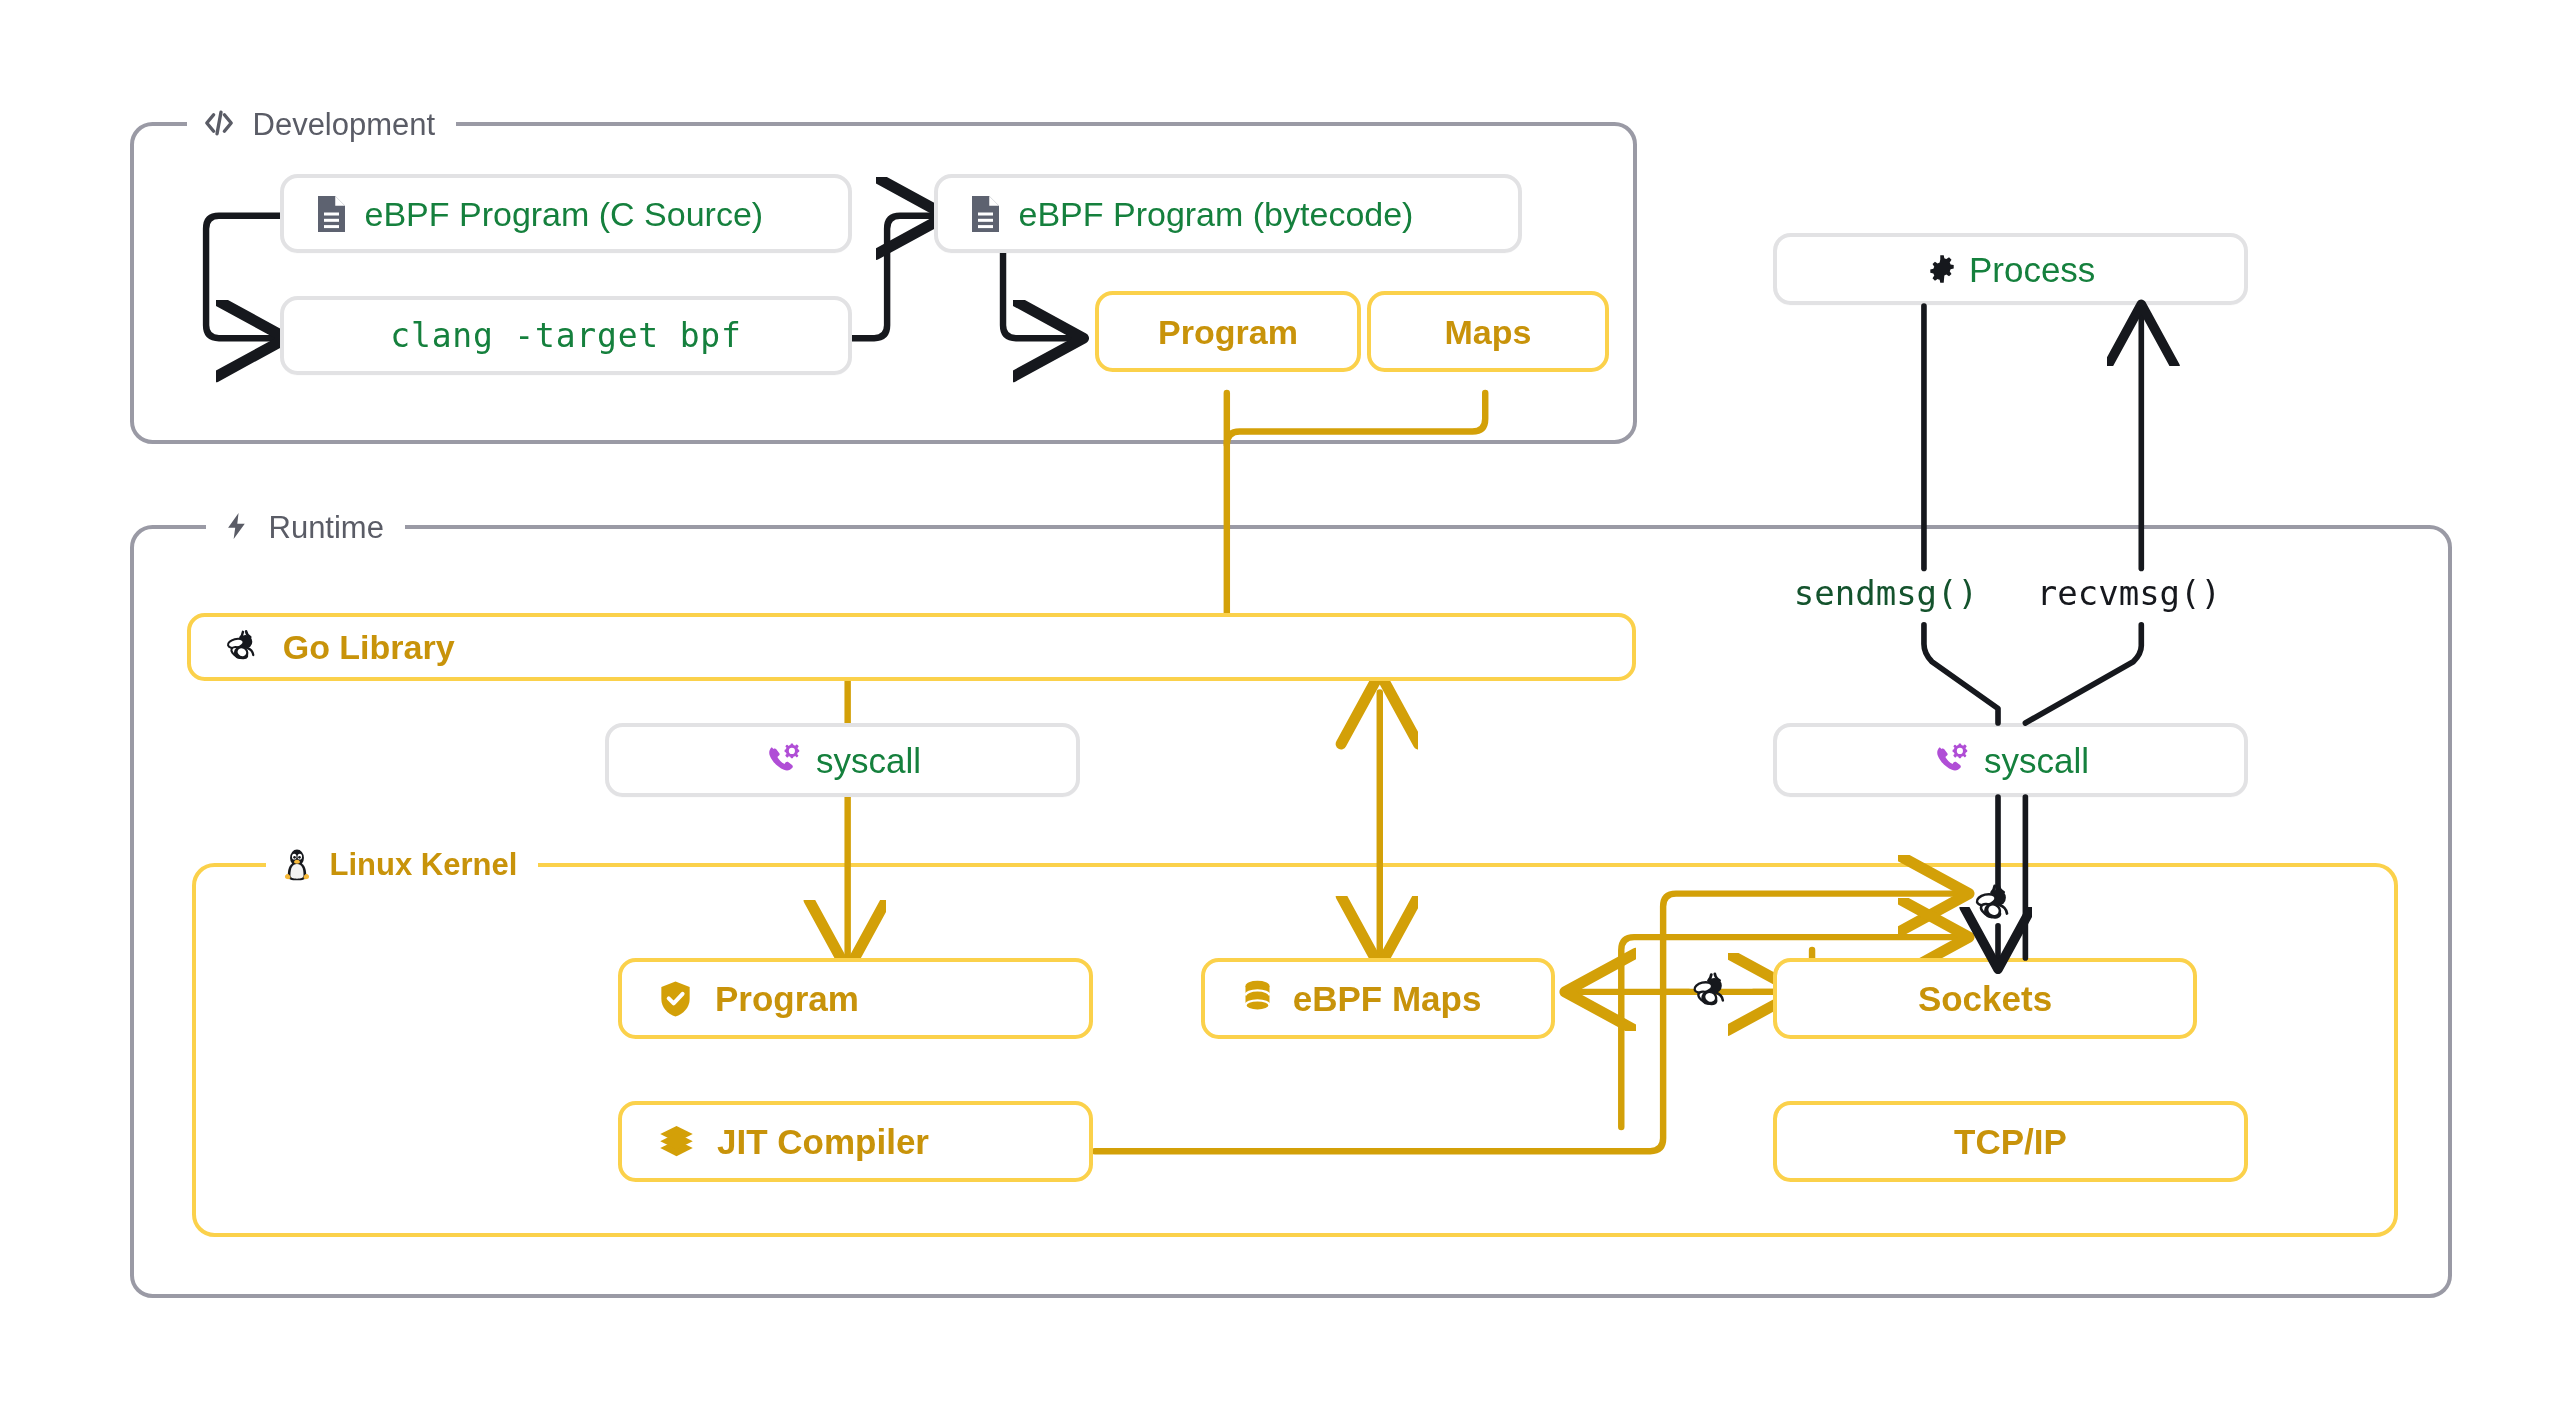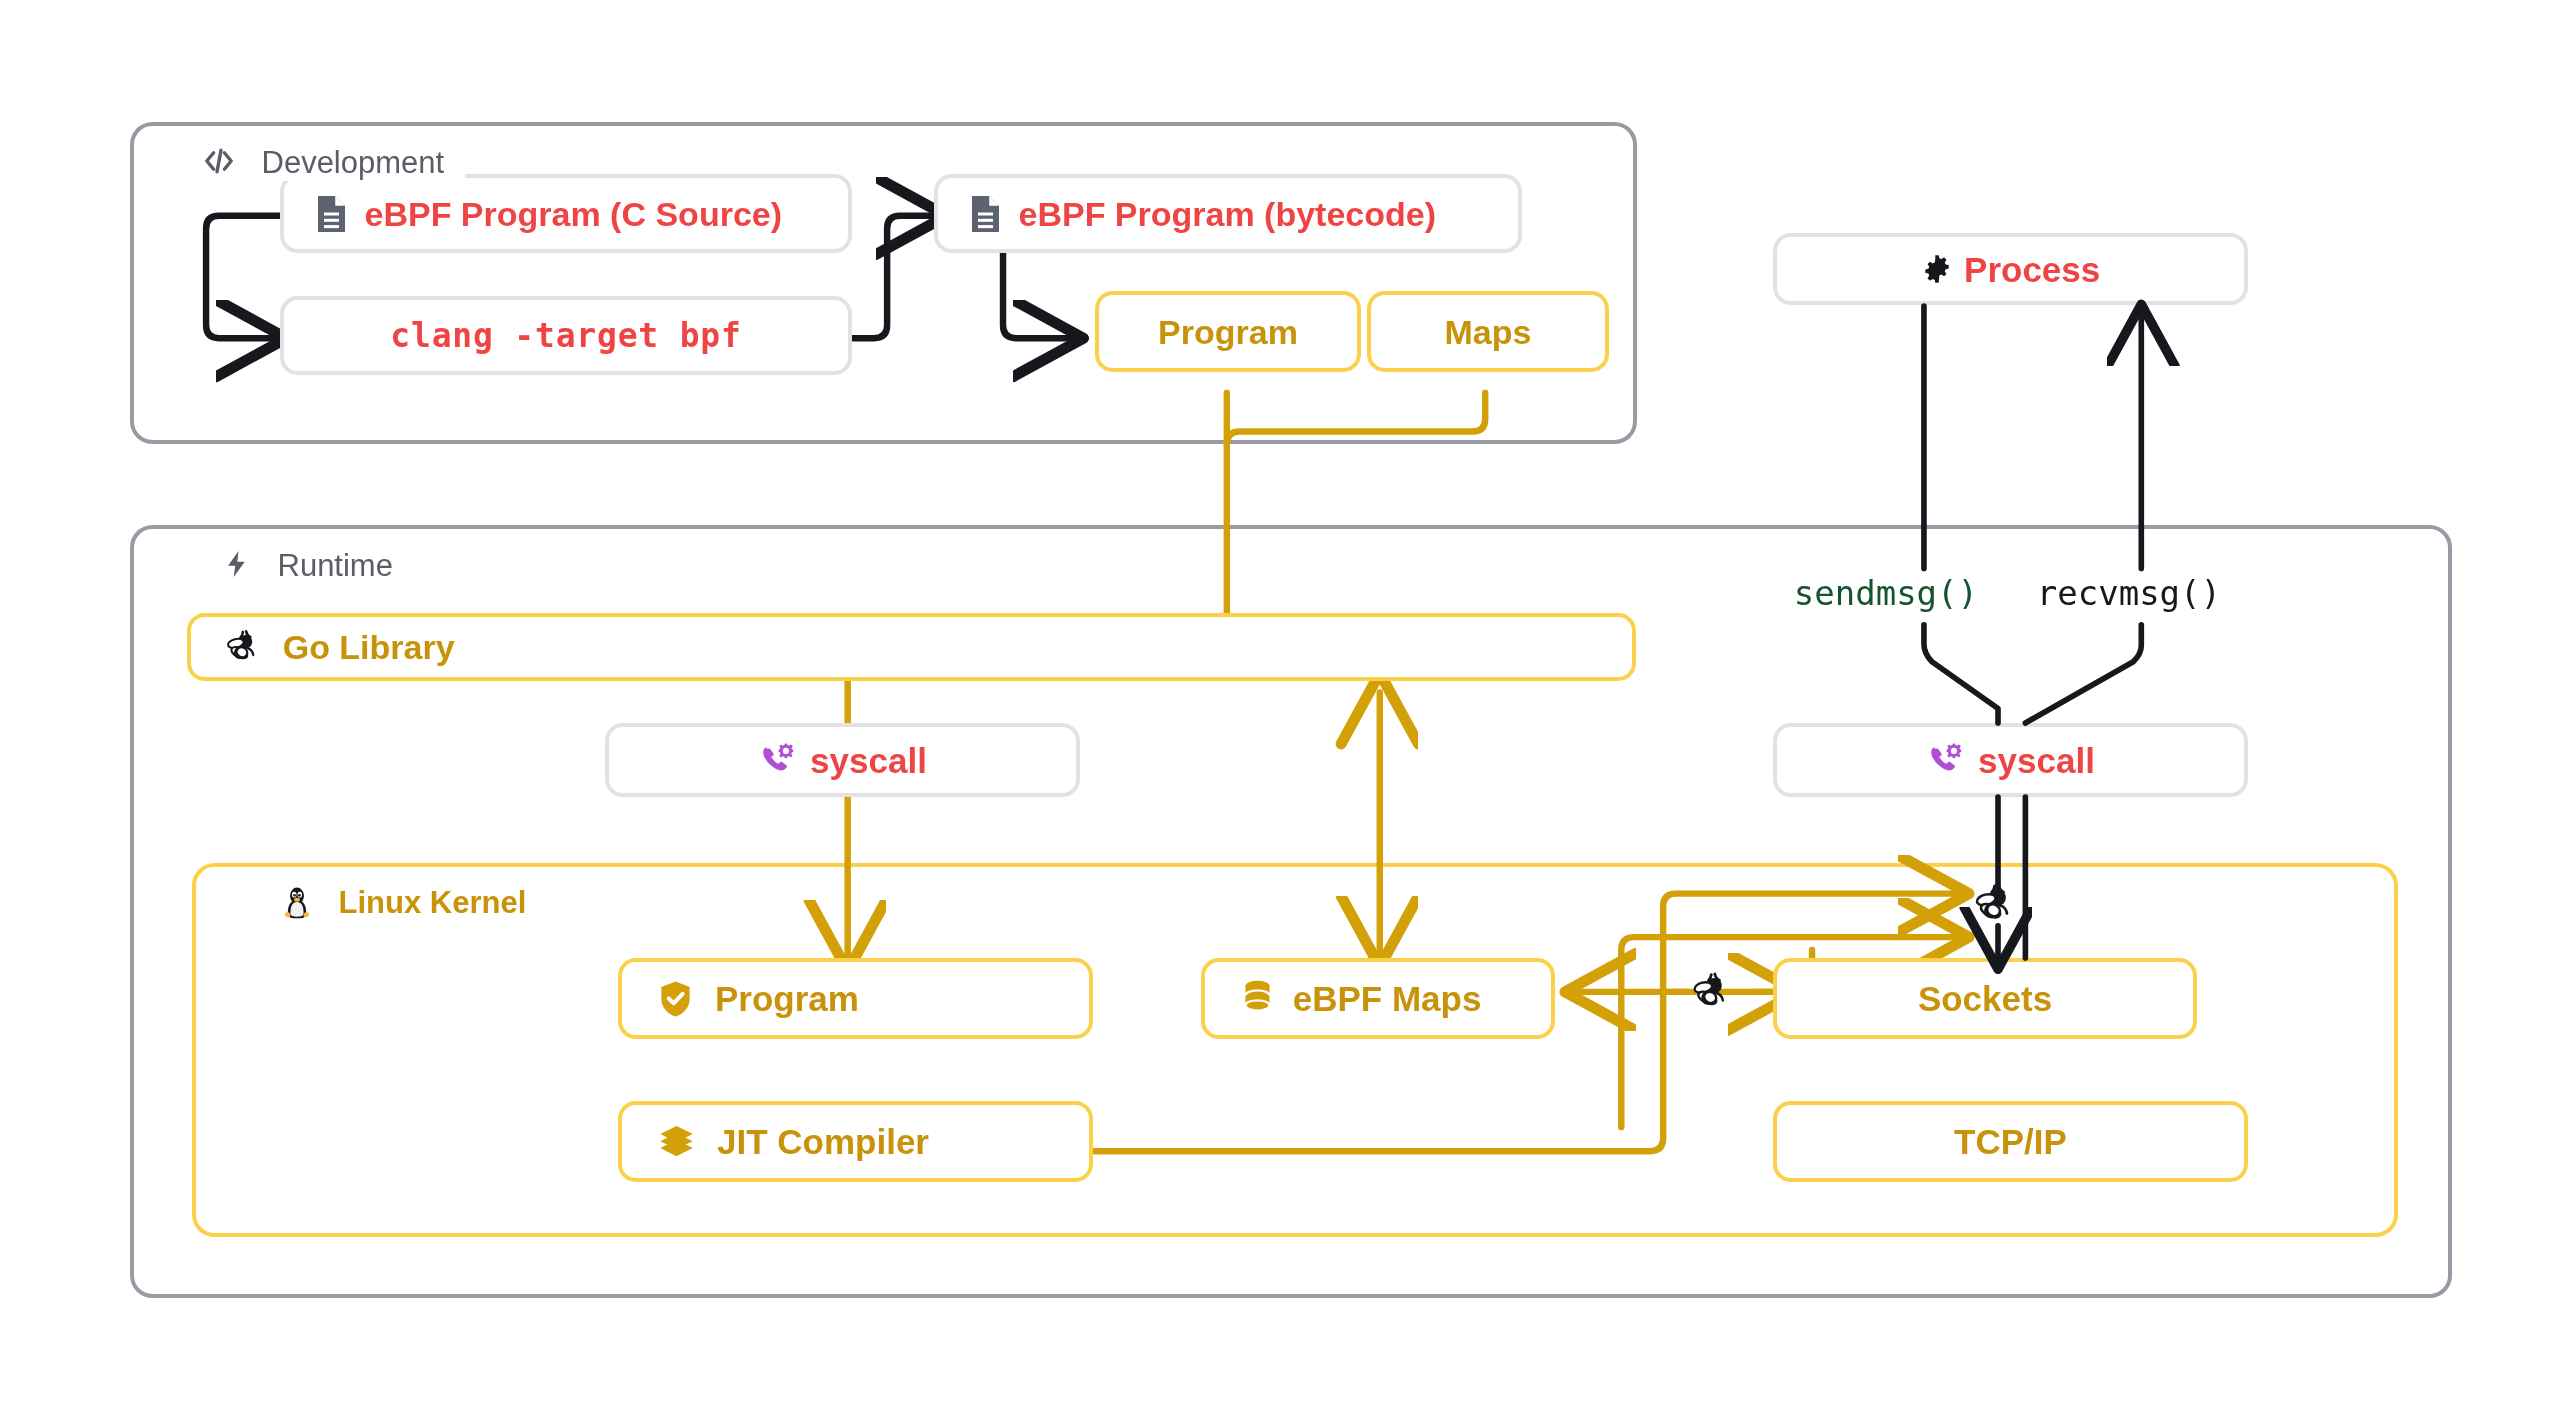--- a/index.html
+++ b/index.html
@@ -44,21 +44,21 @@
     justify-content: center;
     margin-right: 14.5px;
     flex: 0 0 auto;
   }
 
   
   .card-grey {
     border: 4px solid #e2e2e4;
     box-shadow: 0 0.8px 0 rgba(0,0,0,0.02);
   }
-  .card-grey .lbl { color: #ef4444; font-weight: 700; }
+  .card-grey .lbl { color: #15803d; font-weight: 400; }
 
   
   .card-yellow {
     border: 4.8px solid #fbd14b;
   }
   .card-yellow .lbl { color: #c8930a; font-weight: 700; }
 
   
   .group {
     position: absolute;
@@ -67,26 +67,25 @@
     z-index: 1;
     background: transparent;
   }
   .group.grey { border: 4px solid #9a9aa5; }
   .group.yellow { border: 4.8px solid #fbd14b; }
 
   .group-title {
     position: absolute;
     display: flex;
     align-items: center;
-    gap: 26px;
+    gap: 17px;
     background: #ffffff;
     padding: 0 21px 0 14.5px;
     z-index: 6;
     white-space: nowrap;
-    margin-top: 38px;
   }
   .group-title .gt-text {
     font-size: 31px;
     font-weight: 400;
     line-height: 1;
   }
   .group-title.grey .gt-text { color: #5a5c66; }
   .group-title.yellow .gt-text { color: #c8930a; font-weight: 700; }
 
   .mono { font-family: "DejaVu Sans Mono", "Liberation Mono", monospace; }

